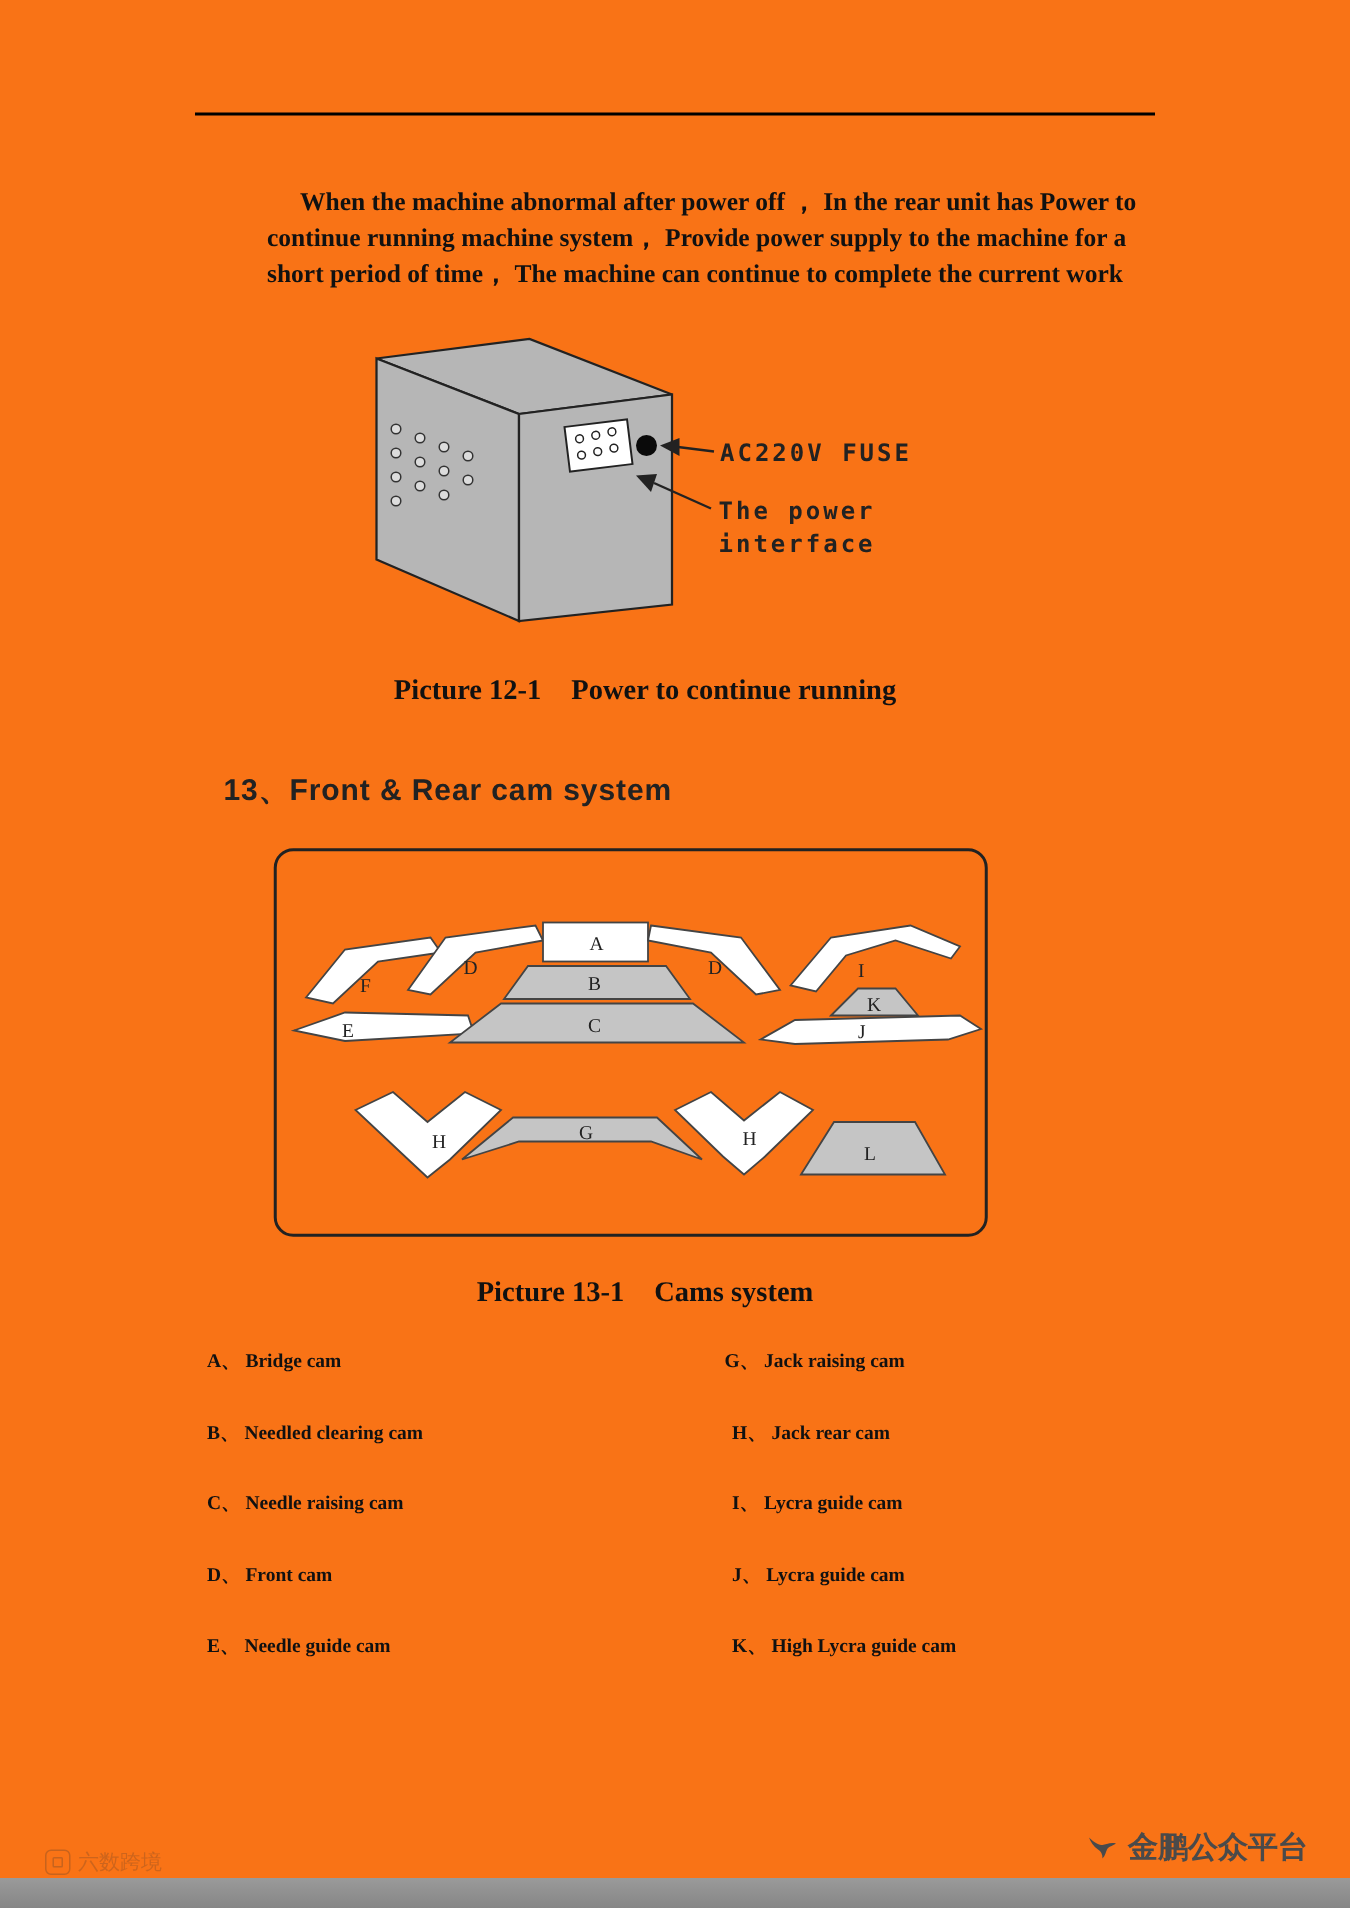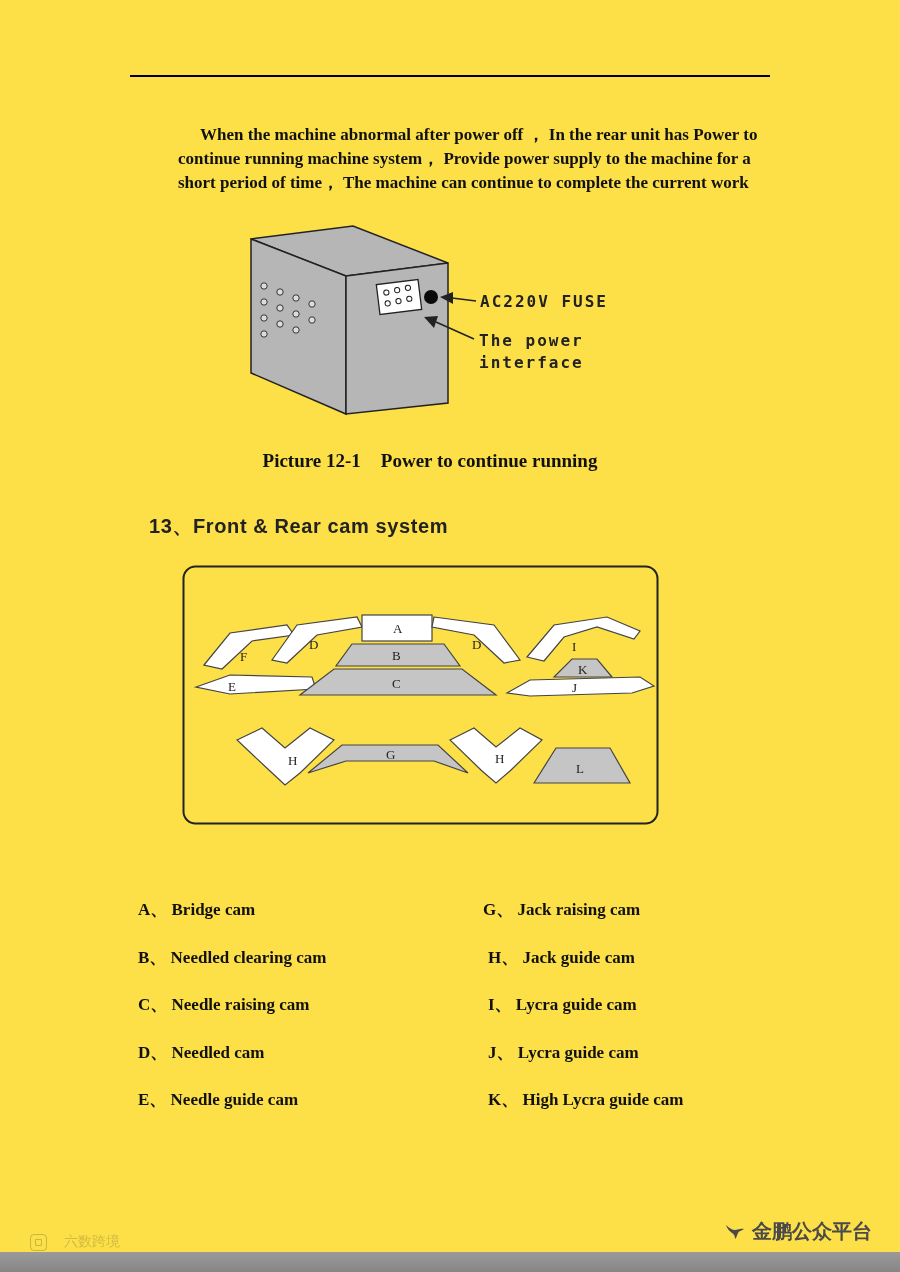--- a/index.html
+++ b/index.html
@@ -1,36 +1,36 @@
 <!DOCTYPE html>
 <html><head>
 <meta charset="utf-8">
 <style>
   html,body{margin:0;padding:0;background:#fff;}
-  .page{position:relative;width:900px;height:1272px;background:#fde047;overflow:hidden;
+  .page{position:relative;width:900px;height:1272px;background:#f97316;overflow:hidden;
         font-family:"Liberation Serif",serif;color:#111;}
   .top-rule{position:absolute;left:130px;top:75px;width:640px;border-top:2px solid #000;}
   .intro{position:absolute;left:178px;top:106px;width:598px;font-weight:bold;font-size:17px;
          line-height:24px;text-indent:22px;}
   .power-diagram{position:absolute;left:228px;top:218px;width:460px;height:212px;}
   .caption{position:absolute;left:0;width:860px;text-align:center;font-weight:bold;font-size:19px;}
   .caption-12{top:450px;}
   .caption-13{top:851px;}
   .cap-label{margin-right:20px;margin-top:48px;}
   .section-heading{position:absolute;left:133px;top:497px;font-family:"Liberation Sans",sans-serif;
                    font-weight:700;font-size:20px;letter-spacing:0.6px;color:#222;}
   .subtitle{position:absolute;left:180px;top:535px;font-weight:bold;font-size:16px;}
   .cam-diagram{position:absolute;left:182px;top:565px;width:478px;height:261px;}
-  .cam-item{position:absolute;font-weight:bold;font-size:17px;white-space:nowrap;}
+  .cam-item{position:absolute;font-weight:bold;font-size:13px;white-space:nowrap;}
   .page-number{position:absolute;left:0;top:1182px;width:900px;text-align:center;font-size:18px;}
   .footer-bar{position:absolute;left:0;bottom:0;width:900px;height:20px;
               background:linear-gradient(#9a9a9a,#868686);}
   .brand{position:absolute;right:28px;top:1218px;display:flex;align-items:center;gap:6px;
          color:#4a4a4a;font-family:"Liberation Sans",sans-serif;font-size:20px;font-weight:bold;}
-  .watermark{position:absolute;left:30px;top:1233px;display:flex;align-items:center;gap:17px;
+  .watermark{position:absolute;left:30px;top:1233px;display:flex;align-items:flex-start;gap:5px;
              color:rgba(50,50,50,0.22);font-family:"Liberation Sans",sans-serif;font-size:14px;}
   .wm-logo{display:inline-block;width:15px;height:15px;border:1.5px solid rgba(50,50,50,0.25);
            border-radius:4px;position:relative;}
   .wm-logo::after{content:"";position:absolute;left:4px;top:4px;width:5px;height:5px;
                   border:1.5px solid rgba(50,50,50,0.25);border-radius:1px;}
   
   .cam-letter{font-family:"Liberation Serif",serif;font-size:13px;fill:#222;}
   .mono-label{font-family:"DejaVu Sans Mono",monospace;font-weight:bold;fill:#222;
               font-size:16px;letter-spacing:2px;}
   .cam-shape-white{fill:#ffffff;stroke:#444;stroke-width:1.2;}
@@ -133,29 +133,32 @@
       <text class="cam-letter" x="204" y="194">G</text>
       <text class="cam-letter" x="106" y="200">H</text>
       <text class="cam-letter" x="313" y="198">H</text>
       <text class="cam-letter" x="390" y="86">I</text>
       <text class="cam-letter" x="390" y="127">J</text>
       <text class="cam-letter" x="396" y="109">K</text>
       <text class="cam-letter" x="394" y="208">L</text>
     </svg>
   </div>
 
+  <div class="caption caption-13">
+    <span class="cap-label">Picture 13-1</span><span>Cams system</span>
+  </div>
 
   <div>
     <span class="cam-item" style="left:138px;top:898px">A、 Bridge cam</span>
     <span class="cam-item" style="left:483px;top:898px">G、 Jack raising cam</span>
     <span class="cam-item" style="left:138px;top:946px">B、 Needled clearing cam</span>
-    <span class="cam-item" style="left:488px;top:946px">H、 Jack guide cam</span>
+    <span class="cam-item" style="left:488px;top:946px">H、 Jack rear cam</span>
     <span class="cam-item" style="left:138px;top:993px">C、 Needle raising cam</span>
     <span class="cam-item" style="left:488px;top:993px">I、 Lycra guide cam</span>
-    <span class="cam-item" style="left:138px;top:1041px">D、 Needled cam</span>
+    <span class="cam-item" style="left:138px;top:1041px">D、 Front cam</span>
     <span class="cam-item" style="left:488px;top:1041px">J、 Lycra guide cam</span>
     <span class="cam-item" style="left:138px;top:1088px">E、 Needle guide cam</span>
     <span class="cam-item" style="left:488px;top:1088px">K、 High Lycra guide cam</span>
   </div>
 
 
   <div class="watermark">
     <span class="wm-logo"></span>
     <span>六数跨境</span>
   </div>

